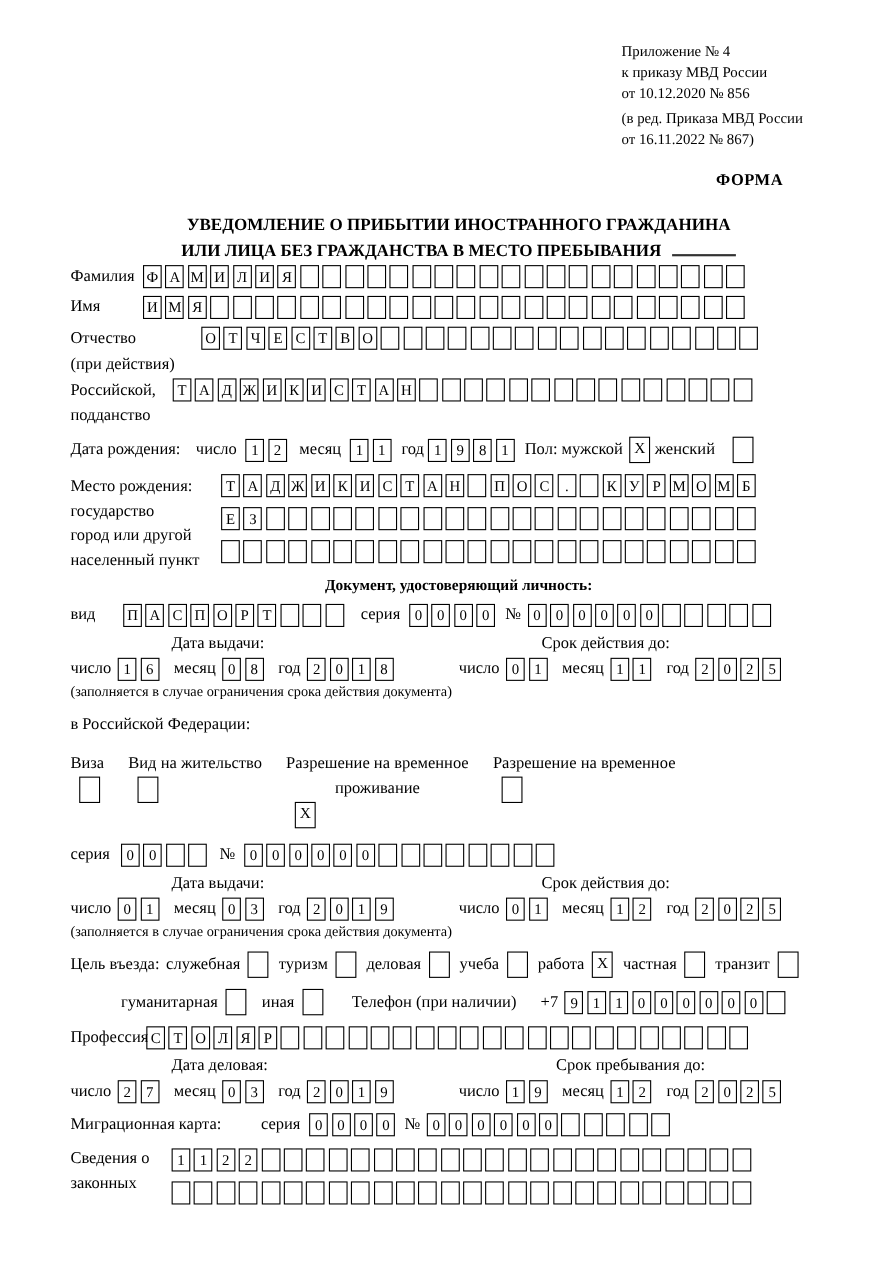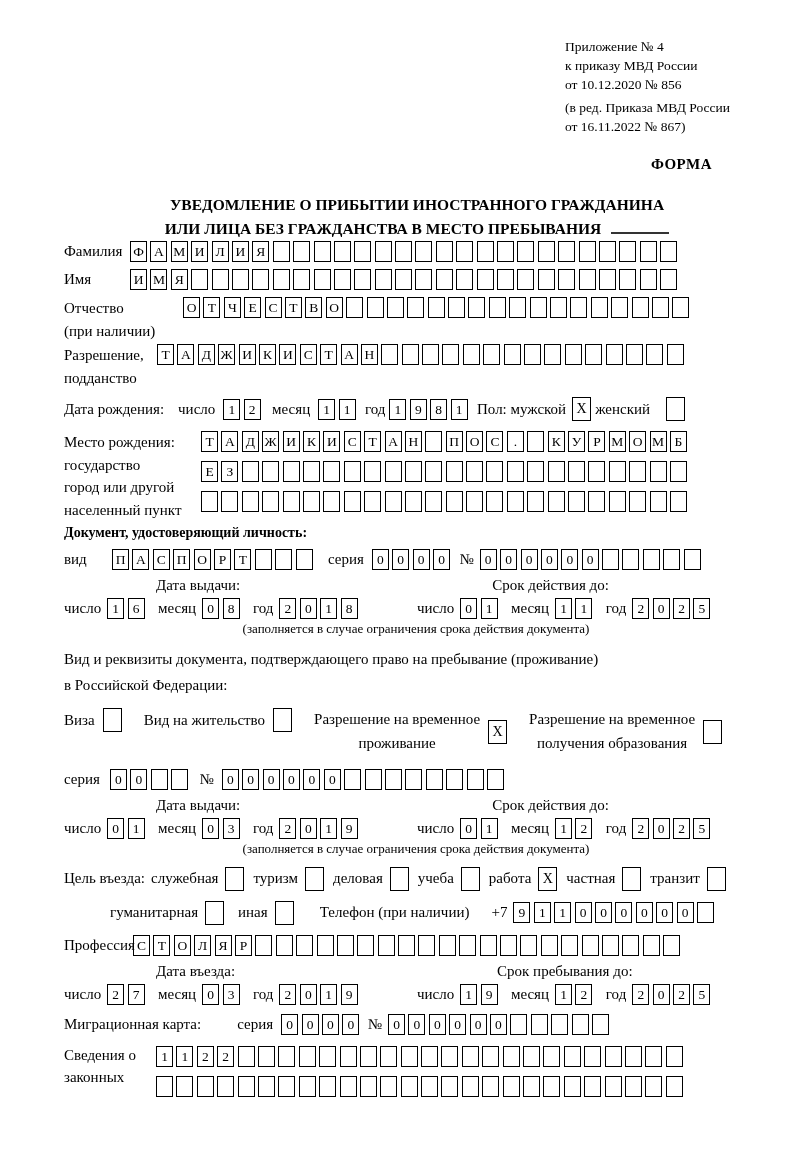--- a/index.html
+++ b/index.html
@@ -34,29 +34,29 @@
     border:1.6px solid #000;
     align-items:center; justify-content:center;
     font-size:14px;
   }
   .lblcol div { line-height:1.5; }
   .boxcol .cells { display:flex; margin-bottom:9px; }
   .dlabels { display:flex; margin-bottom:4px; margin-top:6px; }
   .dgroup { display:inline-flex; align-items:center; }
   .dgroup > span { margin-right:6px; }
   .dgroup .cells { margin-right:10px; }
-  .note { text-align:center; font-size:13px; margin:2px 0 10px 0; padding-right:2px; }
+  .note { text-align:left; font-size:13px; margin:2px 0 10px 0; padding-right:2px; }
   .intro { line-height:1.7; }
   .opts { display:flex; align-items:flex-start; margin-top:10px; margin-bottom:14px; }
-  .opt { display:flex; align-items:center; }
+  .opt { display:flex; align-items:flex-start;flex-direction:column; }
   .opt .opt-label { text-align:center; line-height:1.55; }
   .opt .cbx { margin-left:8px; margin-top:0; }
   .purpose { display:flex; align-items:center; }
   .purpose .cbx { margin-left:7px; }
-  .docheading { text-align:left; font-weight:bold; font-size:14px; margin:4px 0 8px 0; }
+  .docheading { text-align:center; font-weight:bold; font-size:14px; margin:4px 0 8px 0; }
 </style>
 </head>
 <body>
 
 <div class="page">
 
   <div class="appendix">
     <div>Приложение № 4</div>
     <div>к приказу МВД России</div>
     <div>от 10.12.2020 № 856</div>
@@ -137,21 +137,21 @@
         <span class="cell"></span>
         <span class="cell"></span>
         <span class="cell"></span>
         <span class="cell"></span>
       </span>
   </div>
 
   <div class="frow top" style="margin-bottom:2px">
     <span class="flabel lblcol" style="width:119px">
       <div>Отчество</div>
-      <div>(при наличии)</div>
+      <div>(при действия)</div>
     </span>
     <span class="cells">
         <span class="cell">О</span>
         <span class="cell">Т</span>
         <span class="cell">Ч</span>
         <span class="cell">Е</span>
         <span class="cell">С</span>
         <span class="cell">Т</span>
         <span class="cell">В</span>
         <span class="cell">О</span>
@@ -170,21 +170,21 @@
         <span class="cell"></span>
         <span class="cell"></span>
         <span class="cell"></span>
         <span class="cell"></span>
         <span class="cell"></span>
       </span>
   </div>
 
   <div class="frow top" style="margin-bottom:6px">
     <span class="flabel lblcol" style="width:93px">
-      <div>Разрешение,</div>
+      <div>Российской,</div>
       <div>подданство</div>
     </span>
     <span class="cells">
         <span class="cell">Т</span>
         <span class="cell">А</span>
         <span class="cell">Д</span>
         <span class="cell">Ж</span>
         <span class="cell">И</span>
         <span class="cell">К</span>
         <span class="cell">И</span>
@@ -405,21 +405,20 @@
           <span class="cell">0</span>
           <span class="cell">2</span>
           <span class="cell">5</span>
         </span>
     </span>
   </div>
 
   <div class="note">(заполняется в случае ограничения срока действия документа)</div>
 
   <div class="intro">
-    <div>Вид и реквизиты документа, подтверждающего право на пребывание (проживание)</div>
     <div>в Российской Федерации:</div>
   </div>
 
   <div class="opts">
     <span class="opt">
       <span class="opt-label">Виза</span>
       <span class="cbx"></span>
     </span>
     <span class="opt" style="margin-left:22px">
       <span class="opt-label">Вид на жительство</span>
@@ -428,21 +427,20 @@
     <span class="opt" style="margin-left:22px">
       <span class="opt-label">
         <div>Разрешение на временное</div>
         <div>проживание</div>
       </span>
       <span class="cbx">X</span>
     </span>
     <span class="opt" style="margin-left:22px">
       <span class="opt-label">
         <div>Разрешение на временное</div>
-        <div>получения образования</div>
       </span>
       <span class="cbx"></span>
     </span>
   </div>
 
   <div class="frow">
     <span style="margin-right:10px">серия</span>
     <span class="cells">
         <span class="cell">0</span>
         <span class="cell">0</span>
@@ -600,21 +598,21 @@
         <span class="cell"></span>
         <span class="cell"></span>
         <span class="cell"></span>
         <span class="cell"></span>
         <span class="cell"></span>
         <span class="cell"></span>
       </span>
   </div>
 
   <div class="dlabels">
-    <span style="margin-left:92px">Дата въезда:</span>
+    <span style="margin-left:92px">Дата деловая:</span>
     <span style="margin-left:262px">Срок пребывания до:</span>
   </div>
 
   <div class="frow" style="margin-bottom:9px">
     <span class="dgroup">
       <span>число</span>
       <span class="cells">
           <span class="cell">2</span>
           <span class="cell">7</span>
         </span>

